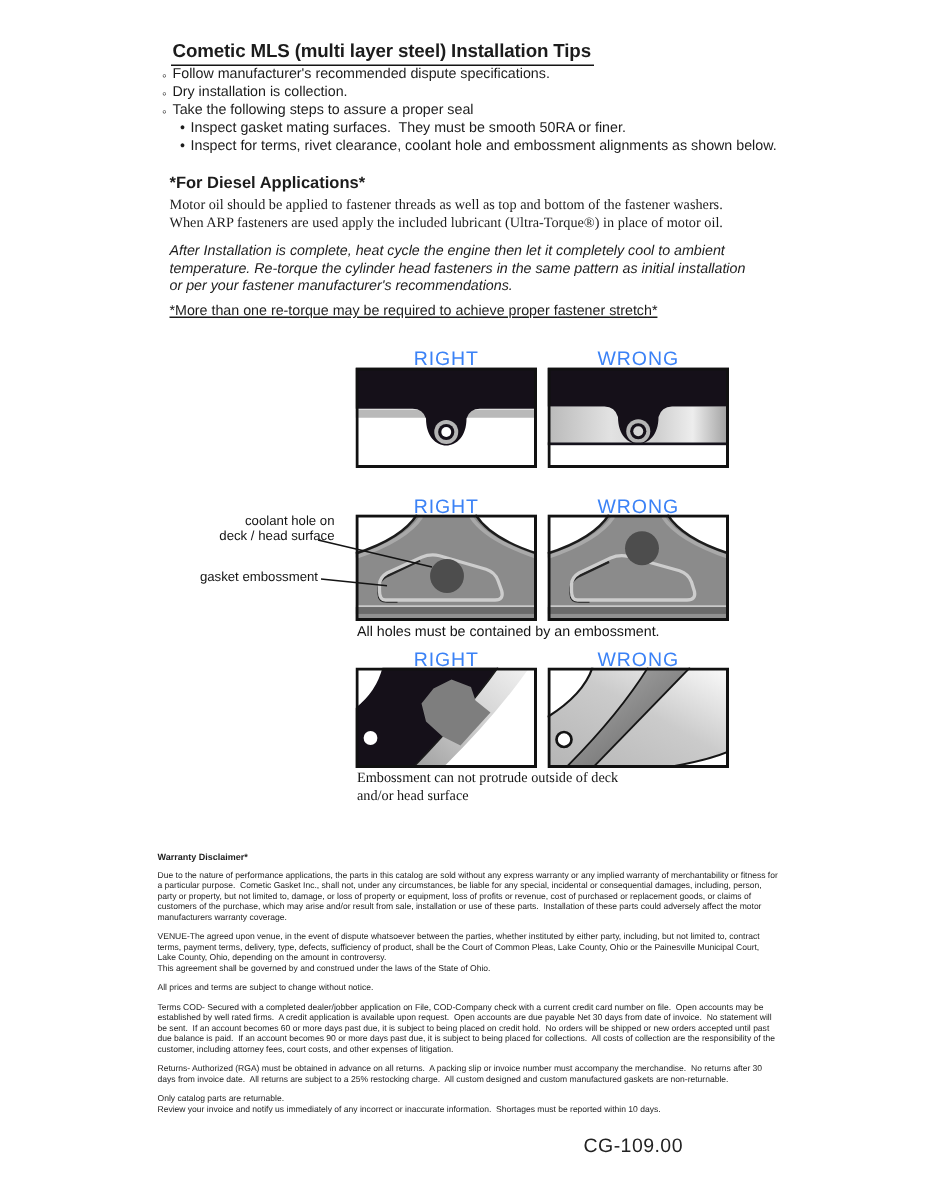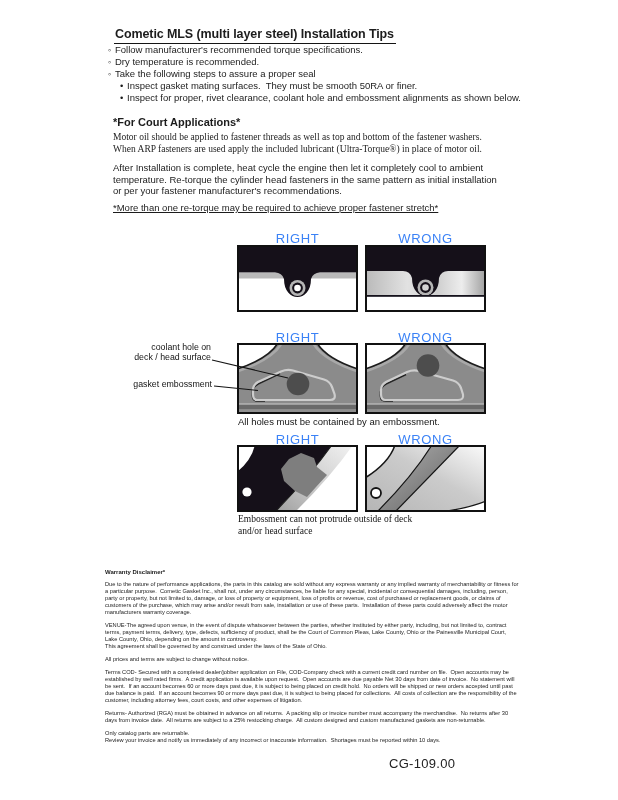--- a/index.html
+++ b/index.html
@@ -23,21 +23,21 @@
   
   .tips{left:108px; top:44px; width:420px; font-size:9.5px; line-height:12px;}
   .tip{position:relative; padding-left:7px;}
   .tip .mk{position:absolute; left:0; top:0; font-size:9px;}
   .subtips{margin-left:12px;}
   .subtip{position:relative; padding-left:7px;}
   .subtip .mk{position:absolute; left:0; top:0; font-size:9.5px;}
   
   .dheading{left:113px; top:116px; font-size:11px; font-weight:bold;}
   .dp{left:113px; width:398px; font-size:9.5px; line-height:11.7px;}
-  .dp1{top:132px;font-family:Liberation Serif, serif;} .dp2{top:162px;} .dp3{top:202px;text-decoration:underline;}
+  .dp1{top:132px;font-family:Liberation Serif, serif;} .dp2{top:162px;font-style:italic;} .dp3{top:202px;text-decoration:underline;}
   
   .rwlabel{width:121px; text-align:center; font-size:13px; letter-spacing:0.6px; color:#3b82f6;}
   .cap{font-size:9.5px; line-height:11.5px; color:#141414;}
   .sidelabel{font-size:8.8px; line-height:9.8px; text-align:right; color:#141414;}
   svg.diag{display:block;}
   .leader{pointer-events:none; z-index:6;}
   
   .disc{left:105px; top:569px; width:414px;}
   .disc h4{margin:0 0 6px 0; font-size:6px; font-weight:bold;}
   .disc p{margin:0 0 6px 0; font-size:5.7px; line-height:7px;}
@@ -47,43 +47,43 @@
 </head>
 <body>
 
 <div id="page">
 
   <div class="abs title">Cometic MLS (multi layer steel) Installation Tips</div>
 
   <div class="abs tips">
     <div class="tip">
       <span class="mk">◦</span>
-      <span class="pre">Follow manufacturer's recommended torque specifications.</span>
+      <span class="pre">Follow manufacturer's recommended dispute specifications.</span>
     </div>
     <div class="tip">
       <span class="mk">◦</span>
-      <span class="pre">Dry temperature is recommended.</span>
+      <span class="pre">Dry installation is collection.</span>
     </div>
     <div class="tip">
       <span class="mk">◦</span>
       <span class="pre">Take the following steps to assure a proper seal</span>
     </div>
     <div class="subtips">
       <div class="subtip">
         <span class="mk">•</span>
         <span class="pre">Inspect gasket mating surfaces.  They must be smooth 50RA or finer.</span>
       </div>
       <div class="subtip">
         <span class="mk">•</span>
-        <span class="pre">Inspect for proper, rivet clearance, coolant hole and embossment alignments as shown below.</span>
+        <span class="pre">Inspect for terms, rivet clearance, coolant hole and embossment alignments as shown below.</span>
       </div>
     </div>
   </div>
 
-  <div class="abs dheading">*For Court Applications*</div>
+  <div class="abs dheading">*For Diesel Applications*</div>
   <div class="abs dp dp1 pre">Motor oil should be applied to fastener threads as well as top and bottom of the fastener washers.
 When ARP fasteners are used apply the included lubricant (Ultra-Torque®) in place of motor oil.</div>
   <div class="abs dp dp2 pre">After Installation is complete, heat cycle the engine then let it completely cool to ambient
 temperature. Re-torque the cylinder head fasteners in the same pattern as initial installation
 or per your fastener manufacturer's recommendations.</div>
   <div class="abs dp dp3 pre">*More than one re-torque may be required to achieve proper fastener stretch*</div>
 
   <div class="abs rwlabel" style="left:237px; top:231px;">RIGHT</div>
   <div class="abs rwlabel" style="left:365px; top:231px;">WRONG</div>
 
@@ -114,21 +114,21 @@
     <circle cx="60.5" cy="42.5" r="5.4" fill="var(--dblack)"></circle>
     <circle cx="60.5" cy="42.5" r="3.3" fill="#d4d4d4"></circle>
     <rect x="0" y="50" width="121" height="1.8" fill="#15121c"></rect>
     <rect x="1" y="1" width="119" height="65" fill="none" stroke="#111" stroke-width="2"></rect>
   </svg>
 
 
   <div class="abs rwlabel" style="left:237px; top:330px;">RIGHT</div>
   <div class="abs rwlabel" style="left:365px; top:330px;">WRONG</div>
 
-  <div class="abs sidelabel pre" style="left:100px; top:343px; width:111px;">coolant hole on
+  <div class="abs sidelabel pre" style="left:112px; top:343px; width:111px;">coolant hole on
 deck / head surface</div>
   <div class="abs sidelabel" style="left:100px; top:380px; width:112px;">gasket embossment</div>
 
   <svg class="abs diag" style="left:237px; top:343px;" width="121" height="71" viewBox="0 0 121 71">
     <rect width="121" height="71" fill="var(--gasket)"></rect>
     <rect x="0" y="60.5" width="121" height="1.2" fill="#c9c9c9"></rect>
     <rect x="0" y="61.7" width="121" height="4.6" fill="#6a6a6a"></rect>
     <rect x="0" y="66.3" width="121" height="4.7" fill="#909090"></rect>
     <path d="M44 1.5 Q34 17 0 28.5" stroke="#a9a9a9" stroke-width="2.4" fill="none"></path>
     <path d="M77 1.5 Q87 17 121 28.5" stroke="#a9a9a9" stroke-width="2.4" fill="none"></path>

